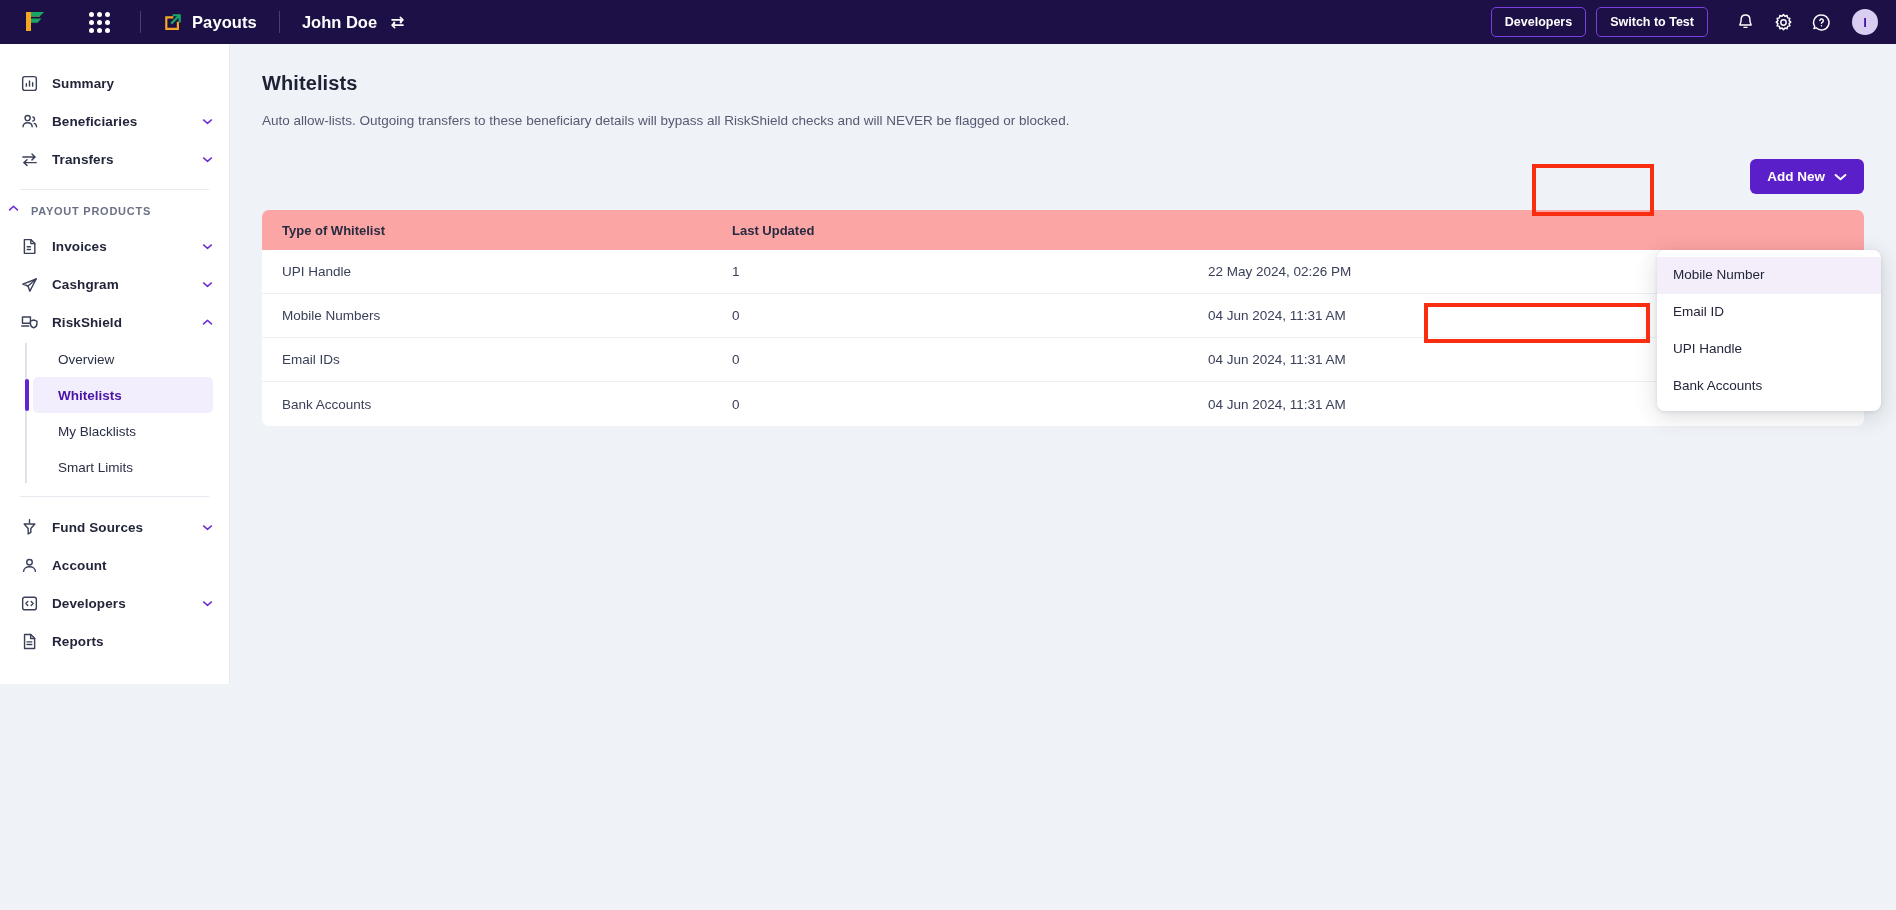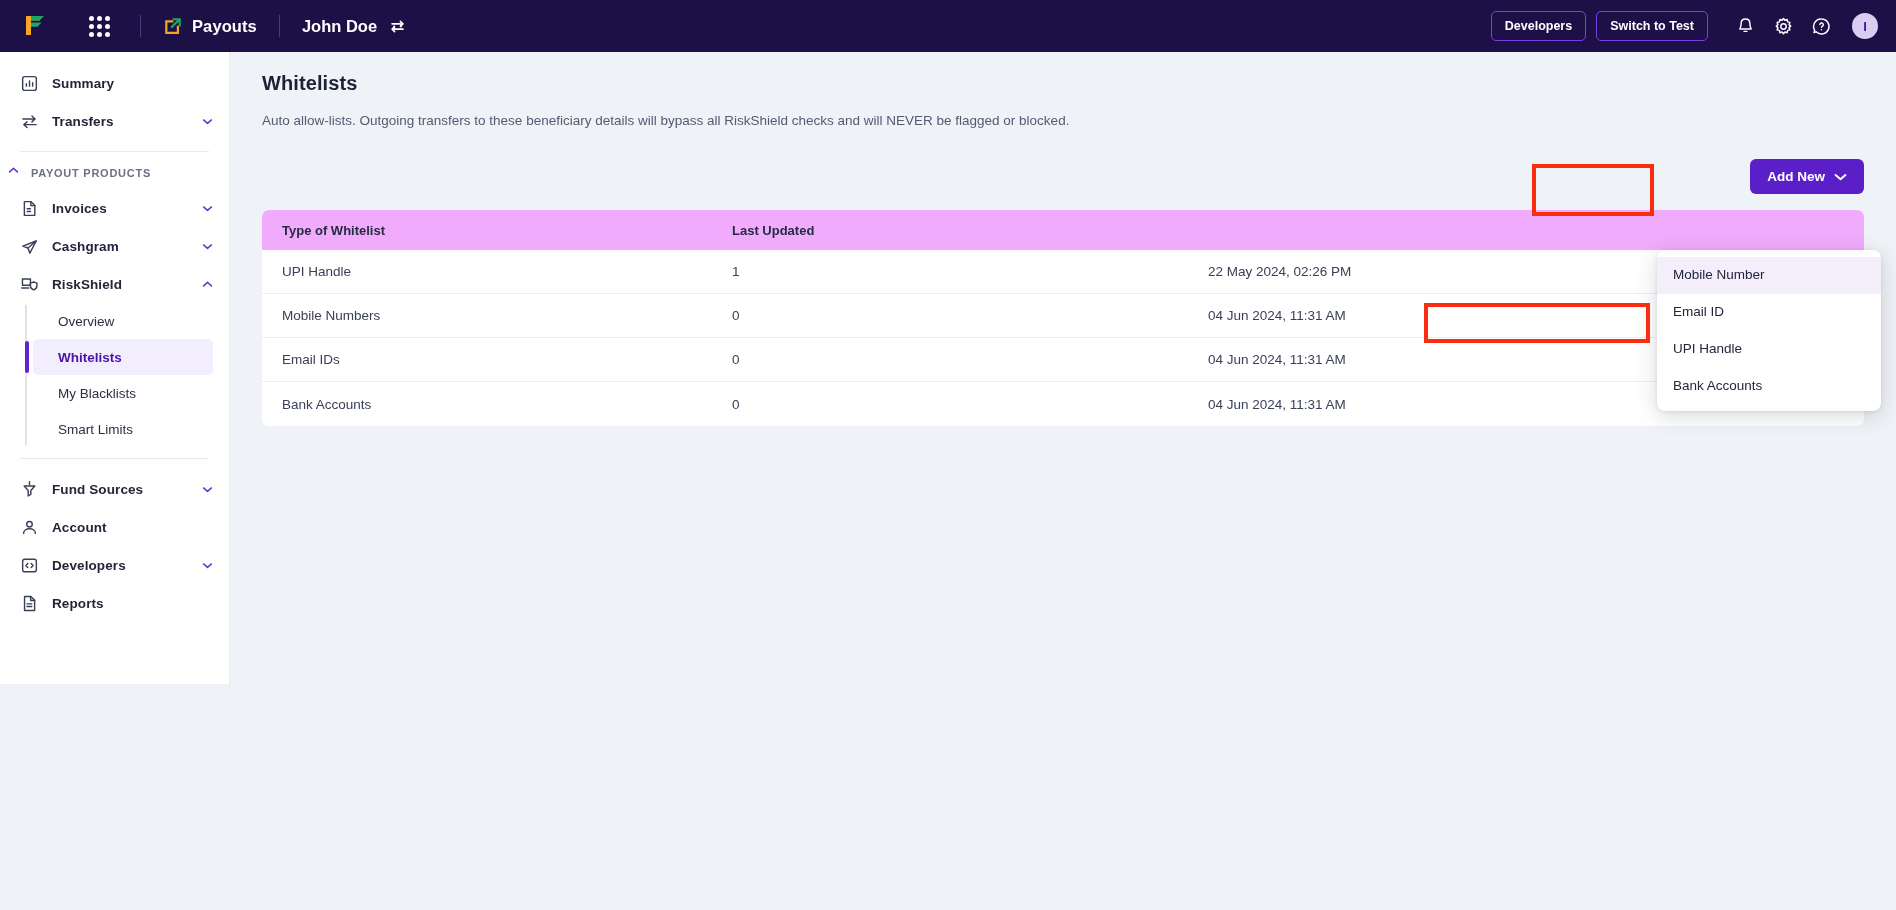--- a/index.html
+++ b/index.html
@@ -6,21 +6,21 @@
   html, body {
     width: 1896px; height: 910px;
     font-family: "Liberation Sans", sans-serif;
     background: #eff2f6;
     overflow: hidden;
   }
 
   
   .topbar {
     position: absolute; top: 0; left: 0;
-    width: 1896px; height: 52px;
+    width: 1896px; height: 44px;
     background: #1d1046;
     display: flex; align-items: center;
     padding: 0 18px 0 22px;
     z-index: 60;
   }
   .logo-mark { width: 26px; height: 26px; flex: 0 0 auto; }
   .grid-apps {
     width: 38px; height: 26px; margin-left: 32px;
     display: grid; grid-template-columns: repeat(3, 5px);
     grid-template-rows: repeat(3, 5px); gap: 3px;
@@ -147,21 +147,21 @@
   }
   .dd-item {
     padding: 11px 16px; font-size: 13.5px; color: #23263b;
     cursor: pointer; line-height: 1.1;
   }
   .dd-item.hover { background: #f4eefb; }
 
   
   .table-card { margin-top: 16px; }
   .thead {
-    background: #f0abfc; border-radius: 7px 7px 0 0;
+    background: #fca5a5; border-radius: 7px 7px 0 0;
     display: flex; align-items: center; height: 40px;
     padding: 0 20px;
   }
   .thead div { font-size: 13px; color: #272b40; font-weight: bold; }
   .trow {
     background: #fff; display: flex; align-items: center;
     height: 44px; padding: 0 20px;
     border-bottom: 1px solid #eceff4;
   }
   .trow:last-child { border-bottom: none; border-radius: 0 0 7px 7px; }
@@ -246,20 +246,32 @@
 <div class="sidebar">
 
   <div class="nav-row">
     <svg class="nav-ic" viewBox="0 0 20 20" fill="none" stroke="#3b4059" stroke-width="1.5" stroke-linecap="round" stroke-linejoin="round">
       <rect x="2.8" y="2.8" width="14.4" height="14.4" rx="2.2"></rect>
       <path d="M6.7 12.8 v-2.6 M10 12.8 v-5.4 M13.3 12.8 v-3.6"></path>
     </svg>
     <span class="nav-lab">Summary</span>
   </div>
 
+  <div class="nav-row">
+    <svg class="nav-ic" viewBox="0 0 20 20" fill="none" stroke="#3b4059" stroke-width="1.5" stroke-linecap="round" stroke-linejoin="round">
+      <circle cx="8" cy="6.4" r="2.7"></circle>
+      <path d="M3.2 15.6 c0 -2.7 2.2 -4.3 4.8 -4.3 s4.8 1.6 4.8 4.3"></path>
+      <path d="M13.6 5.2 a2.2 2.2 0 0 1 0 4.3"></path>
+      <path d="M15 12 c1.6 .5 2.4 1.8 2.4 3.6"></path>
+    </svg>
+    <span class="nav-lab">Beneficiaries</span>
+    <svg class="nav-chev" viewBox="0 0 12 8" fill="none" stroke="#6b2fd4" stroke-width="1.7" stroke-linecap="round" stroke-linejoin="round">
+      <path d="M1.5 2.2 L6 6.2 L10.5 2.2"></path>
+    </svg>
+  </div>
 
   <div class="nav-row">
     <svg class="nav-ic" viewBox="0 0 20 20" fill="none" stroke="#3b4059" stroke-width="1.5" stroke-linecap="round" stroke-linejoin="round">
       <path d="M3 7.3 h13 M12.6 4.2 l3.2 3.1 -3.2 3.1"></path>
       <path d="M17 13.3 h-13 M7.4 10.2 l-3.2 3.1 3.2 3.1"></path>
     </svg>
     <span class="nav-lab">Transfers</span>
     <svg class="nav-chev" viewBox="0 0 12 8" fill="none" stroke="#6b2fd4" stroke-width="1.7" stroke-linecap="round" stroke-linejoin="round">
       <path d="M1.5 2.2 L6 6.2 L10.5 2.2"></path>
     </svg>

